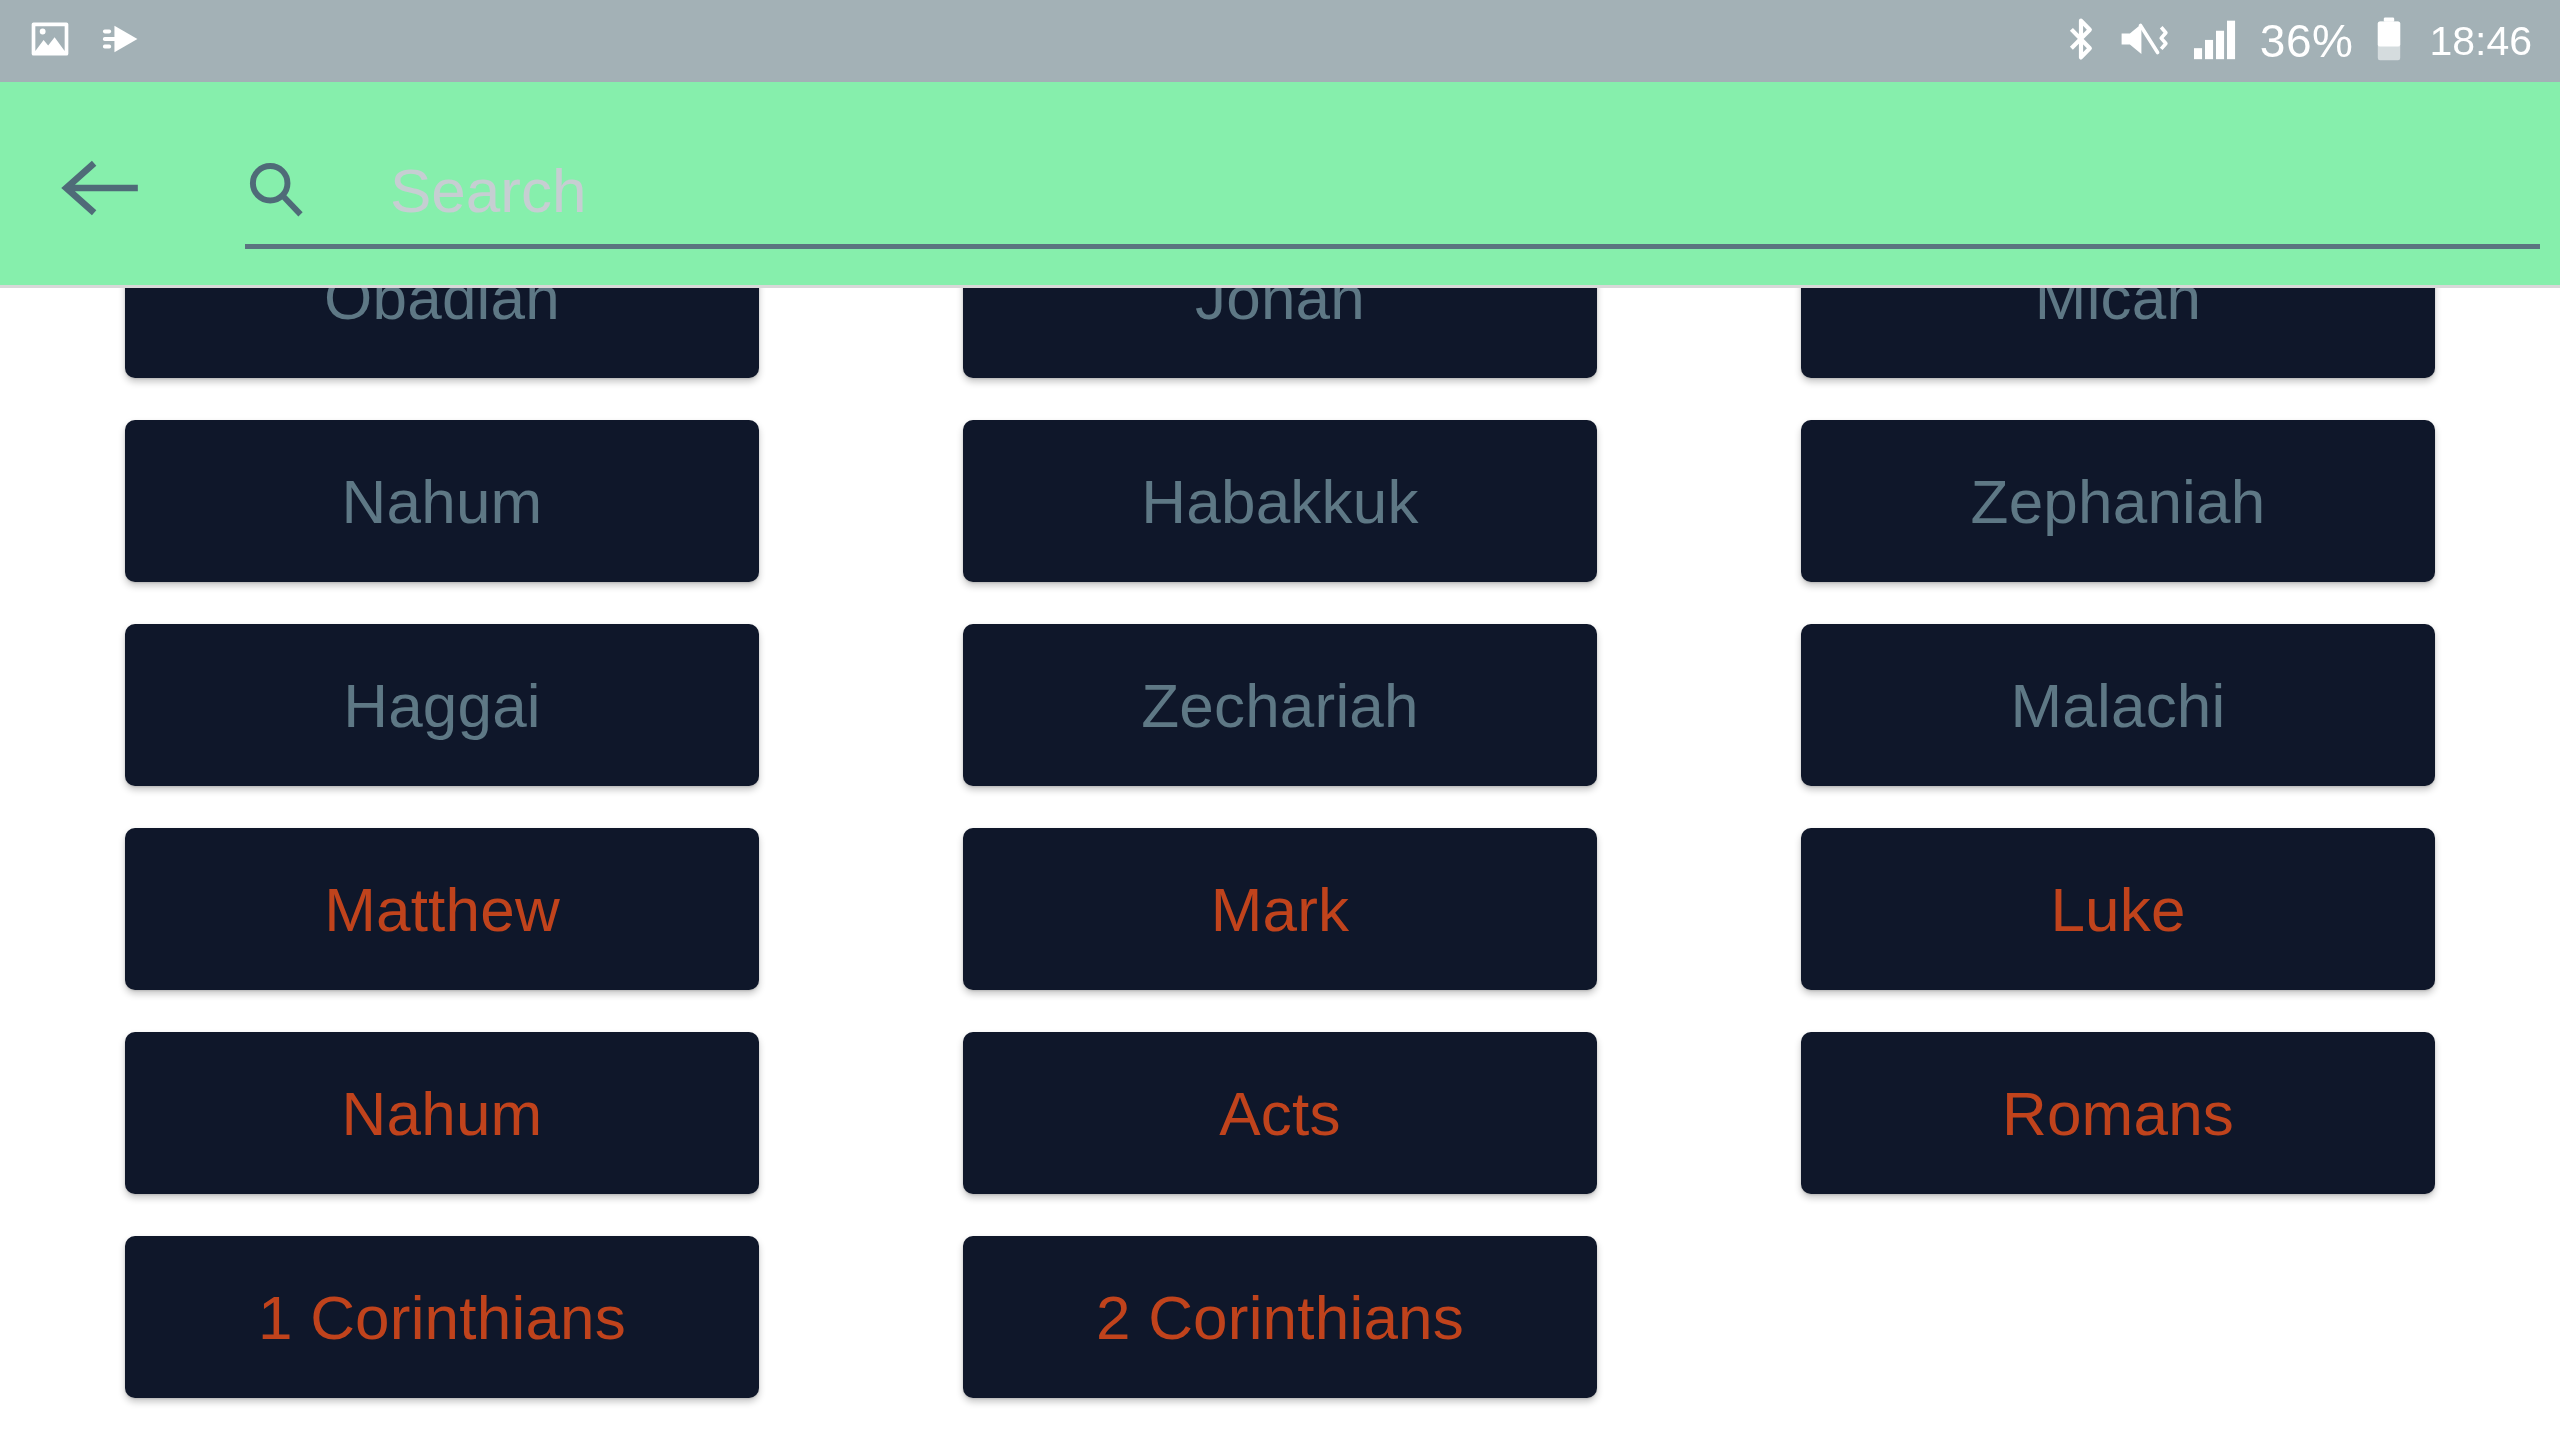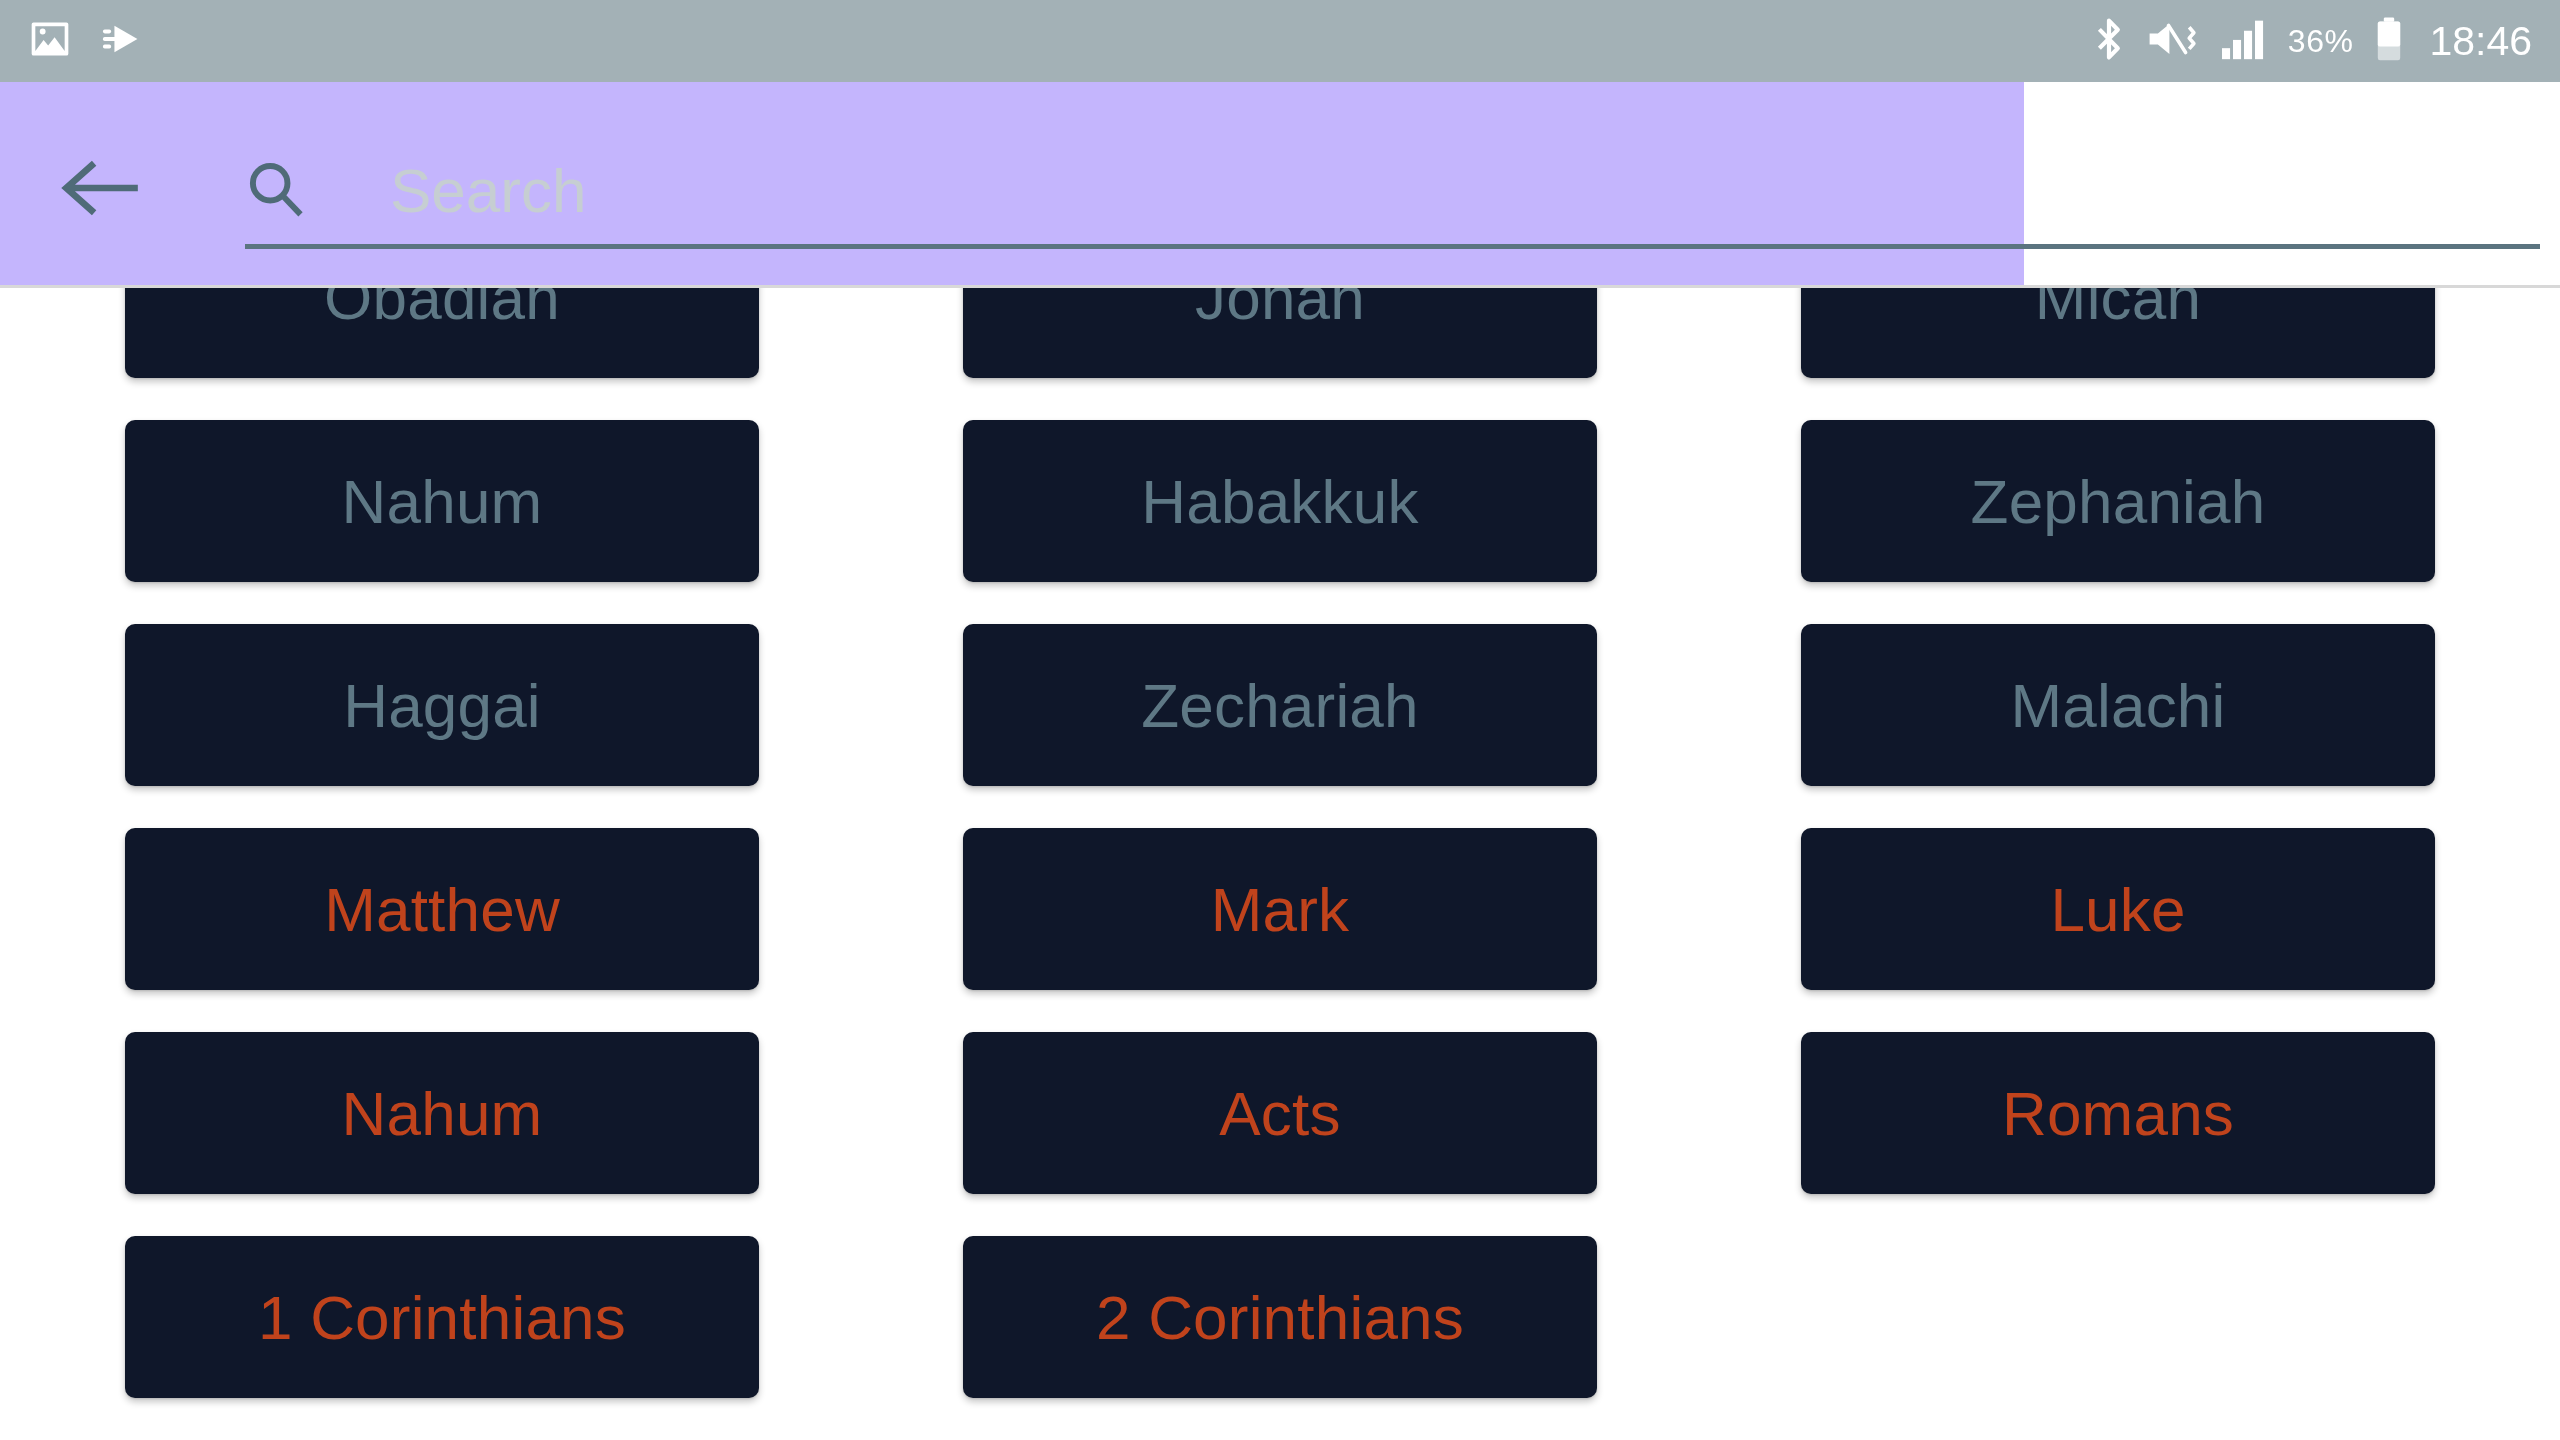--- a/index.html
+++ b/index.html
@@ -39,42 +39,42 @@
   }
   .status-right {
     margin-left: auto;
     display: flex;
     align-items: center;
     gap: 20px;
   }
   .st-icon { display: block; }
   .status-text {
     color: #ffffff;
-    font-size: 32px;
+    font-size: 46px;
     font-weight: 400;
     letter-spacing: 0.5px;
     line-height: 1;
     white-space: nowrap;
   }
   .clock {
     color: #ffffff;
     font-size: 41px;
     line-height: 1;
     white-space: nowrap;
     margin-left: 4px;
     text-align: right;
   }
 
   
   .search-bar {
     position: absolute;
     top: 82px; left: 0;
-    width: 2024px;
+    width: 2560px;
     height: 205px;
-    background: #c4b5fd;
+    background: #86efac;
     box-sizing: border-box;
   }
   .back-btn {
     position: absolute;
     left: 48px;
     top: 68px;
     width: 110px;
     height: 80px;
     display: flex;
     align-items: center;

